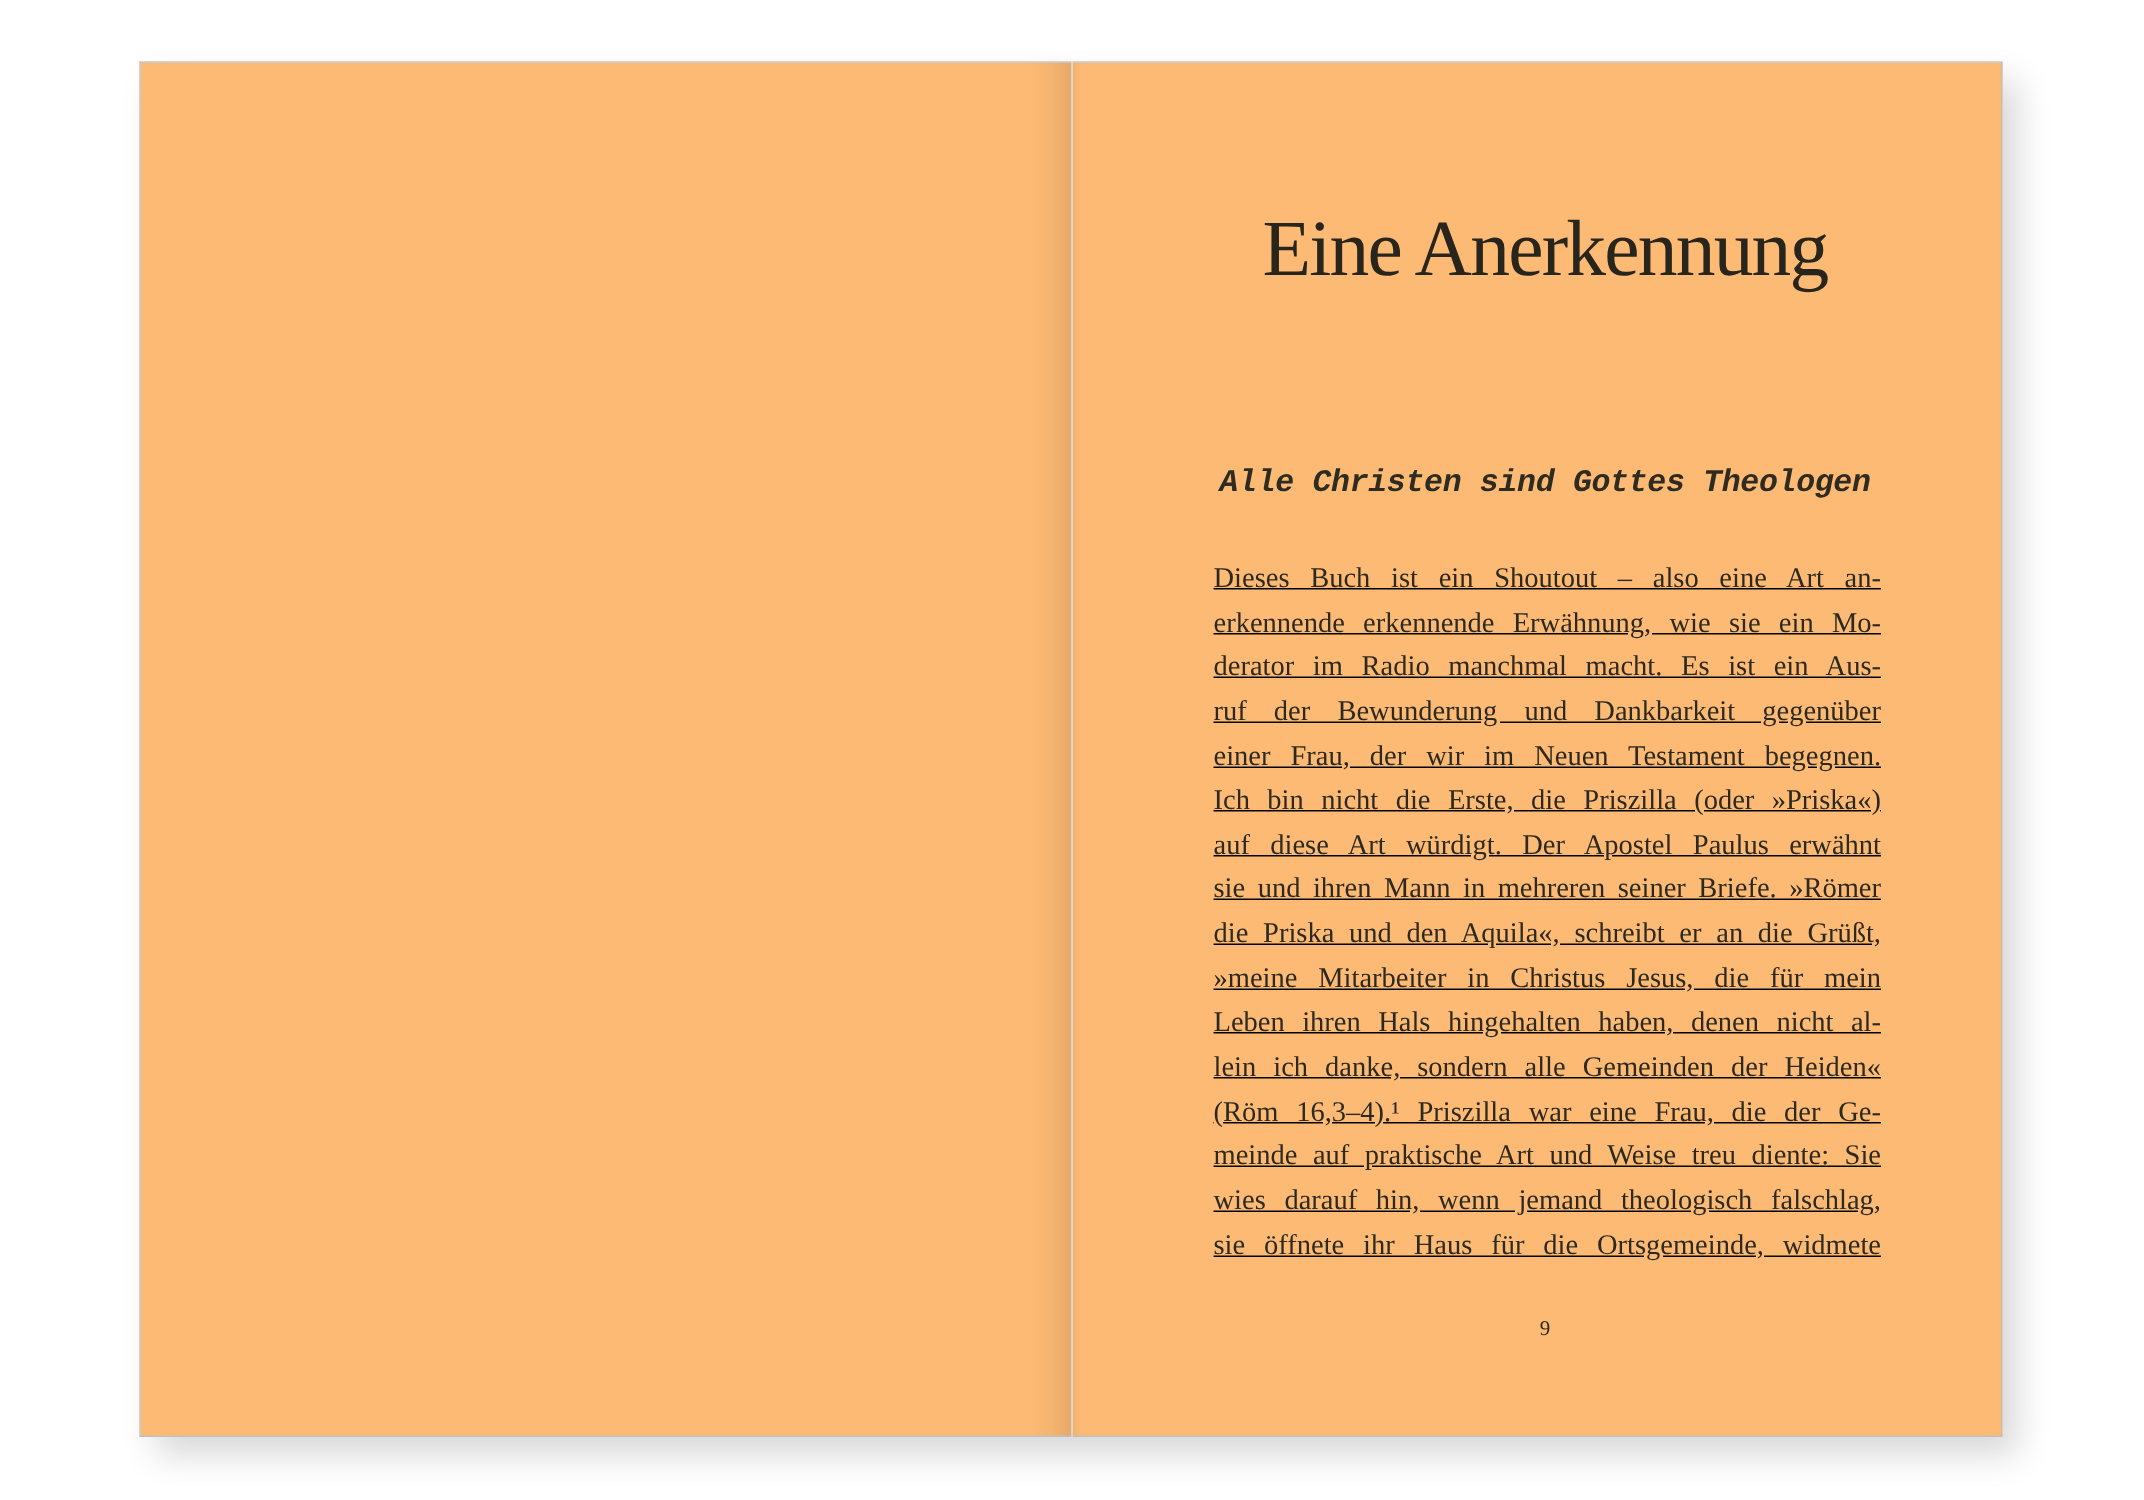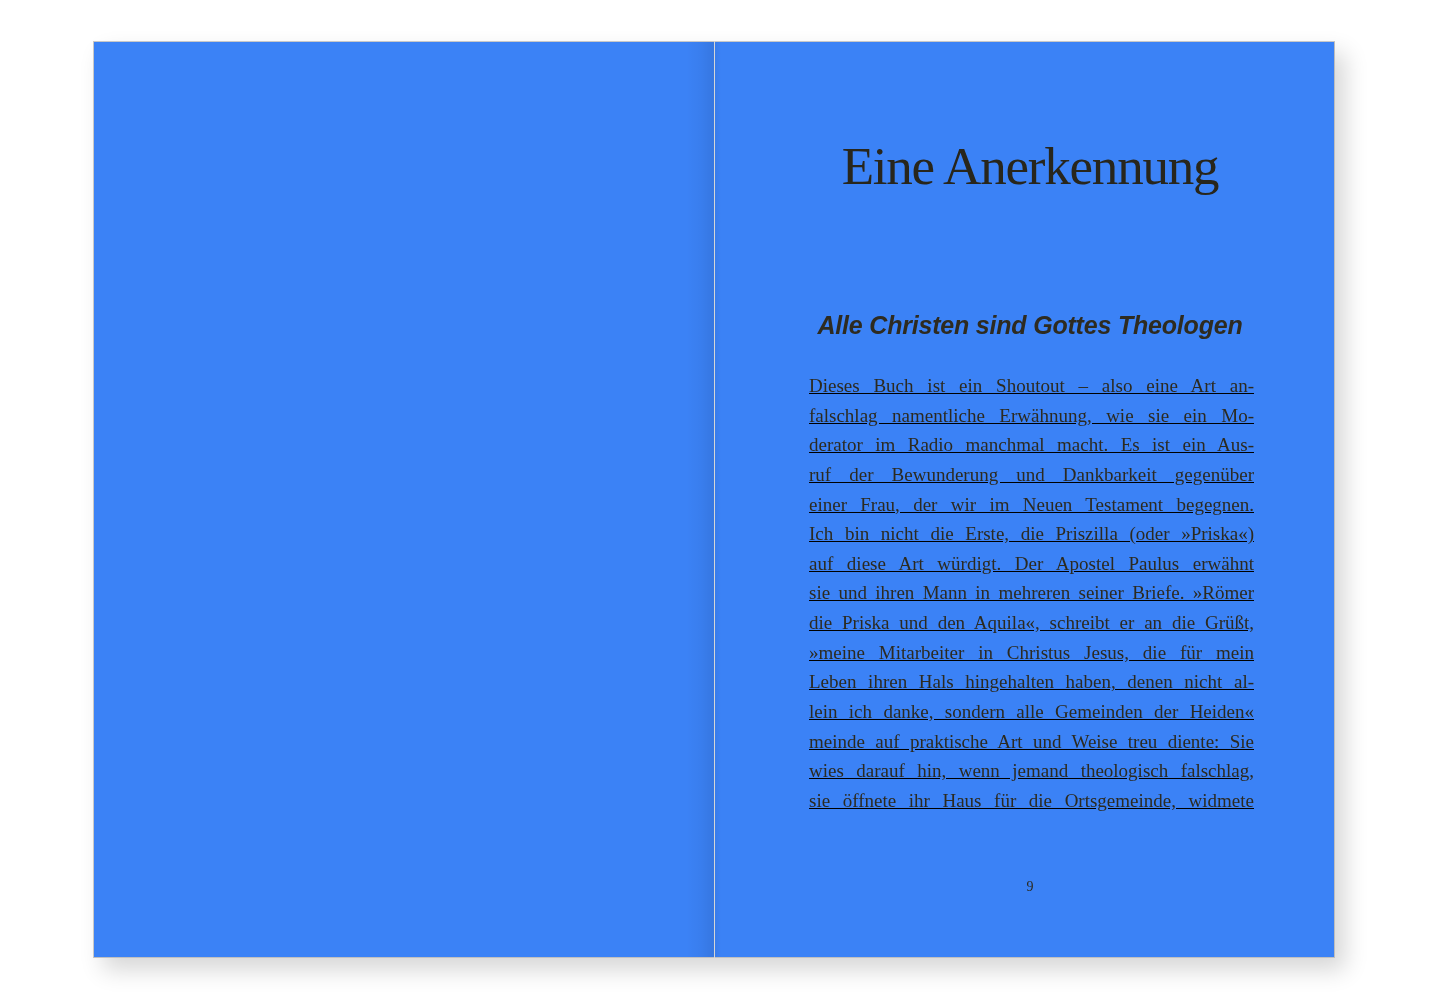--- a/index.html
+++ b/index.html
@@ -18,21 +18,21 @@
       left: 93px;
       top: 41px;
       width: 1242px;
       height: 917px;
       box-shadow: 10px 12px 22px rgba(0,0,0,0.16);
     }
     .page {
       position: absolute;
       top: 0;
       height: 917px;
-      background: #3b82f6;
+      background: #fdba74;
       box-sizing: border-box;
     }
     .page-left {
       left: 0;
       width: 621px;
       border-top: 1px solid #c8c8c8;
       border-left: 1px solid #c8c8c8;
       border-bottom: 1px solid #c0c0c0;
     }
     .page-left .gutter-shadow {
@@ -80,23 +80,23 @@
       color: #28261c;
       margin: 0;
       line-height: 1.1;
     }
     .section-subtitle {
       position: absolute;
       left: 0;
       top: 268px;
       width: 630px;
       text-align: center;
-      font-family: Liberation Sans, sans-serif;
+      font-family: Liberation Mono, monospace;
       font-style: italic;
-      font-size: 25px;
+      font-size: 21px;
       letter-spacing: -0.2px;
       color: #2e2b20;
       margin: 0;
       line-height: 1.2;
     }
     .body-text {
       position: absolute;
       left: 94px;
       top: 329px;
       width: 445px;
@@ -138,30 +138,31 @@
   <div class="page page-left">
     <div class="gutter-shadow"></div>
   </div>
   <div class="spine-line"></div>
   <div class="page page-right">
     <div class="gutter-shade"></div>
     <h1 class="chapter-title">Eine Anerkennung</h1>
     <h2 class="section-subtitle">Alle Christen sind Gottes Theologen</h2>
     <div class="body-text">
       <span class="line">Dieses Buch ist ein Shoutout – also eine Art an-</span>
-      <span class="line">falschlag namentliche Erwähnung, wie sie ein Mo-</span>
+      <span class="line">erkennende erkennende Erwähnung, wie sie ein Mo-</span>
       <span class="line">derator im Radio manchmal macht. Es ist ein Aus-</span>
       <span class="line">ruf der Bewunderung und Dankbarkeit gegenüber</span>
       <span class="line">einer Frau, der wir im Neuen Testament begegnen.</span>
       <span class="line">Ich bin nicht die Erste, die Priszilla (oder »Priska«)</span>
       <span class="line">auf diese Art würdigt. Der Apostel Paulus erwähnt</span>
       <span class="line">sie und ihren Mann in mehreren seiner Briefe. »Römer</span>
       <span class="line">die Priska und den Aquila«, schreibt er an die Grüßt,</span>
       <span class="line">»meine Mitarbeiter in Christus Jesus, die für mein</span>
       <span class="line">Leben ihren Hals hingehalten haben, denen nicht al-</span>
       <span class="line">lein ich danke, sondern alle Gemeinden der Heiden«</span>
+      <span class="line">(Röm 16,3–4).¹ Priszilla war eine Frau, die der Ge-</span>
       <span class="line">meinde auf praktische Art und Weise treu diente: Sie</span>
       <span class="line">wies darauf hin, wenn jemand theologisch falschlag,</span>
       <span class="line last">sie öffnete ihr Haus für die Ortsgemeinde, widmete</span>
     </div>
     <div class="page-number">9</div>
   </div>
 </div>
 
 </body></html>

